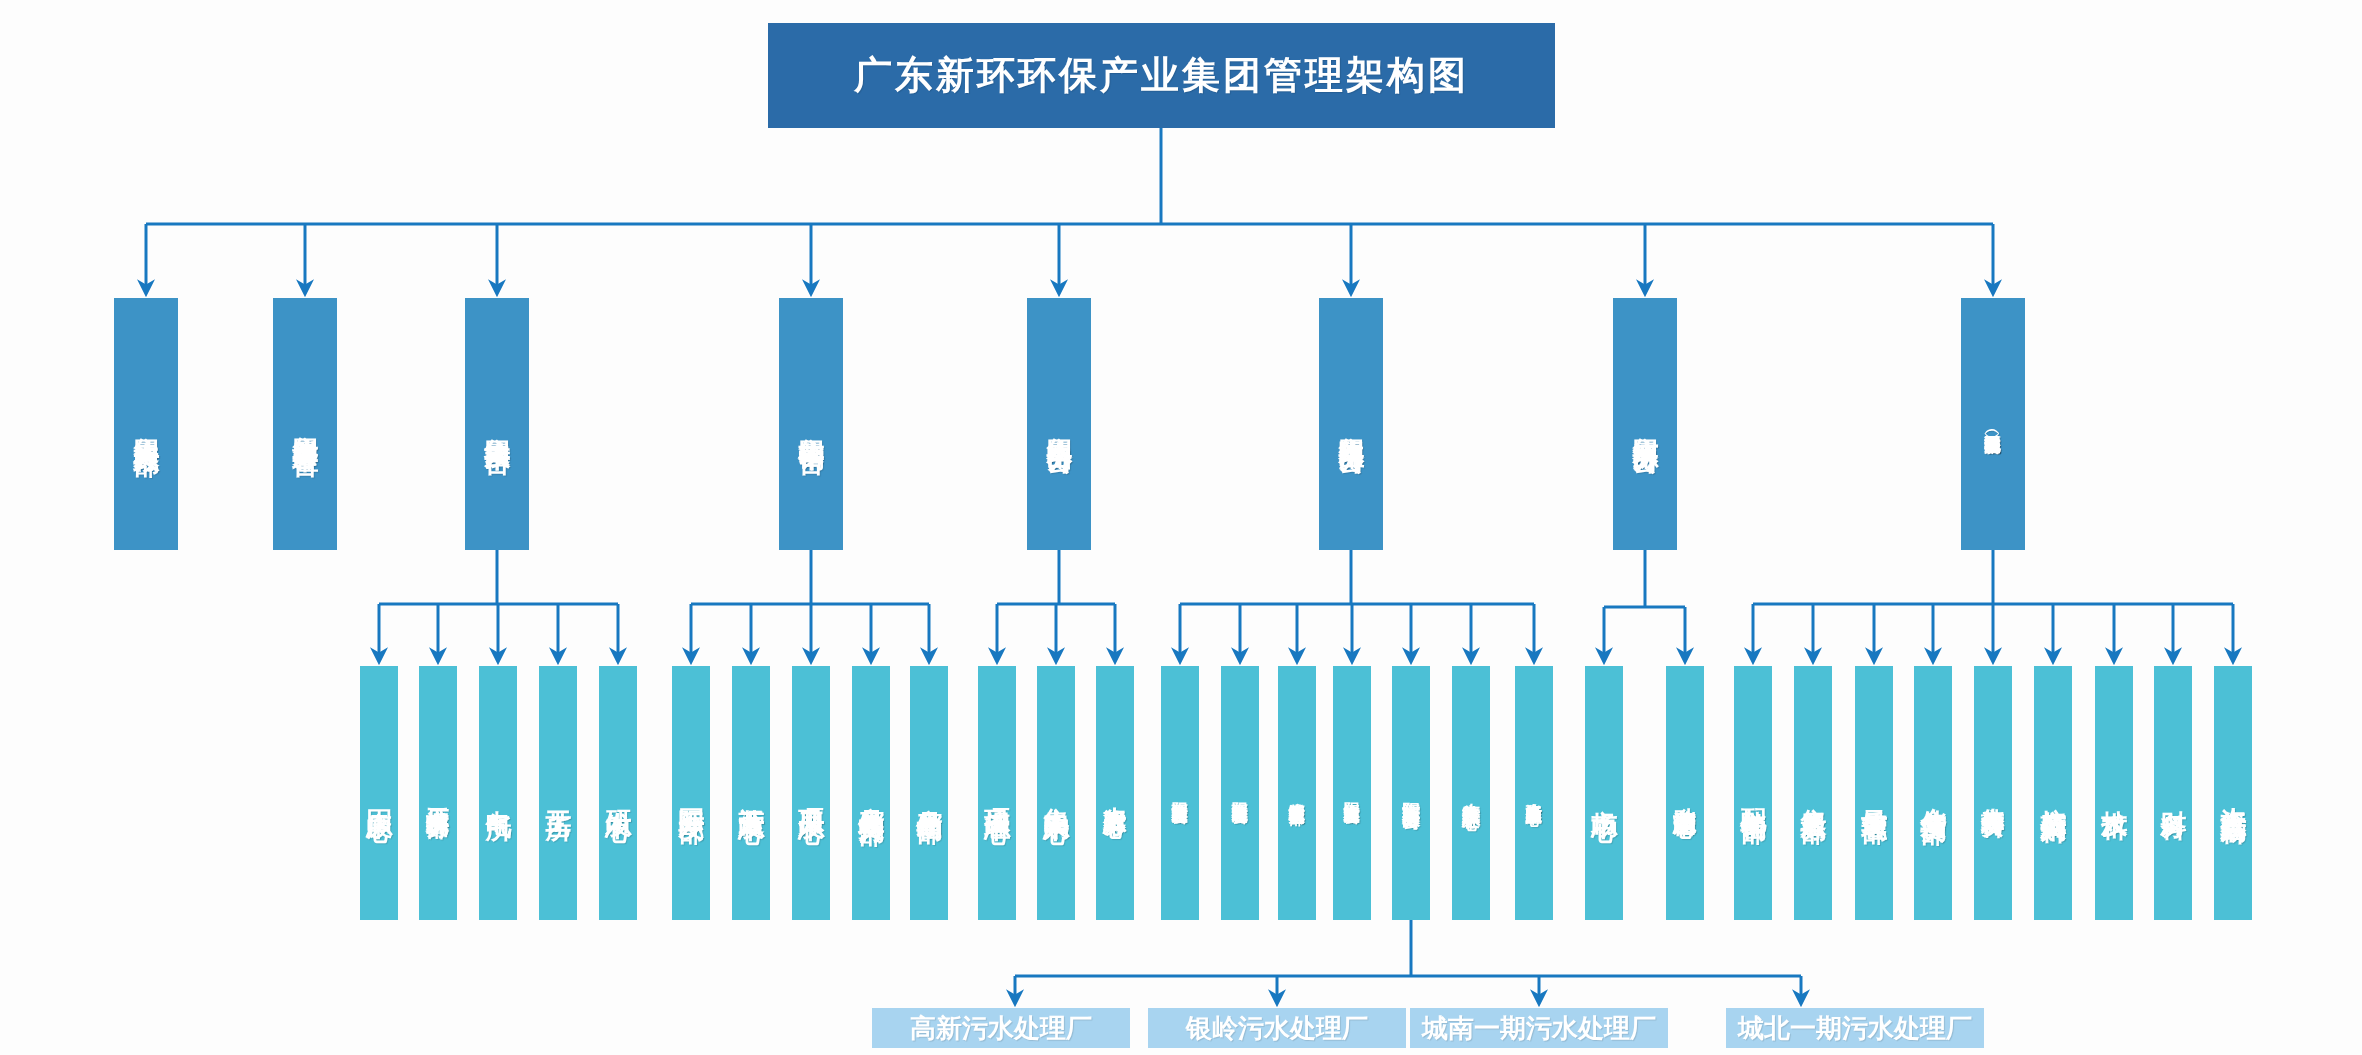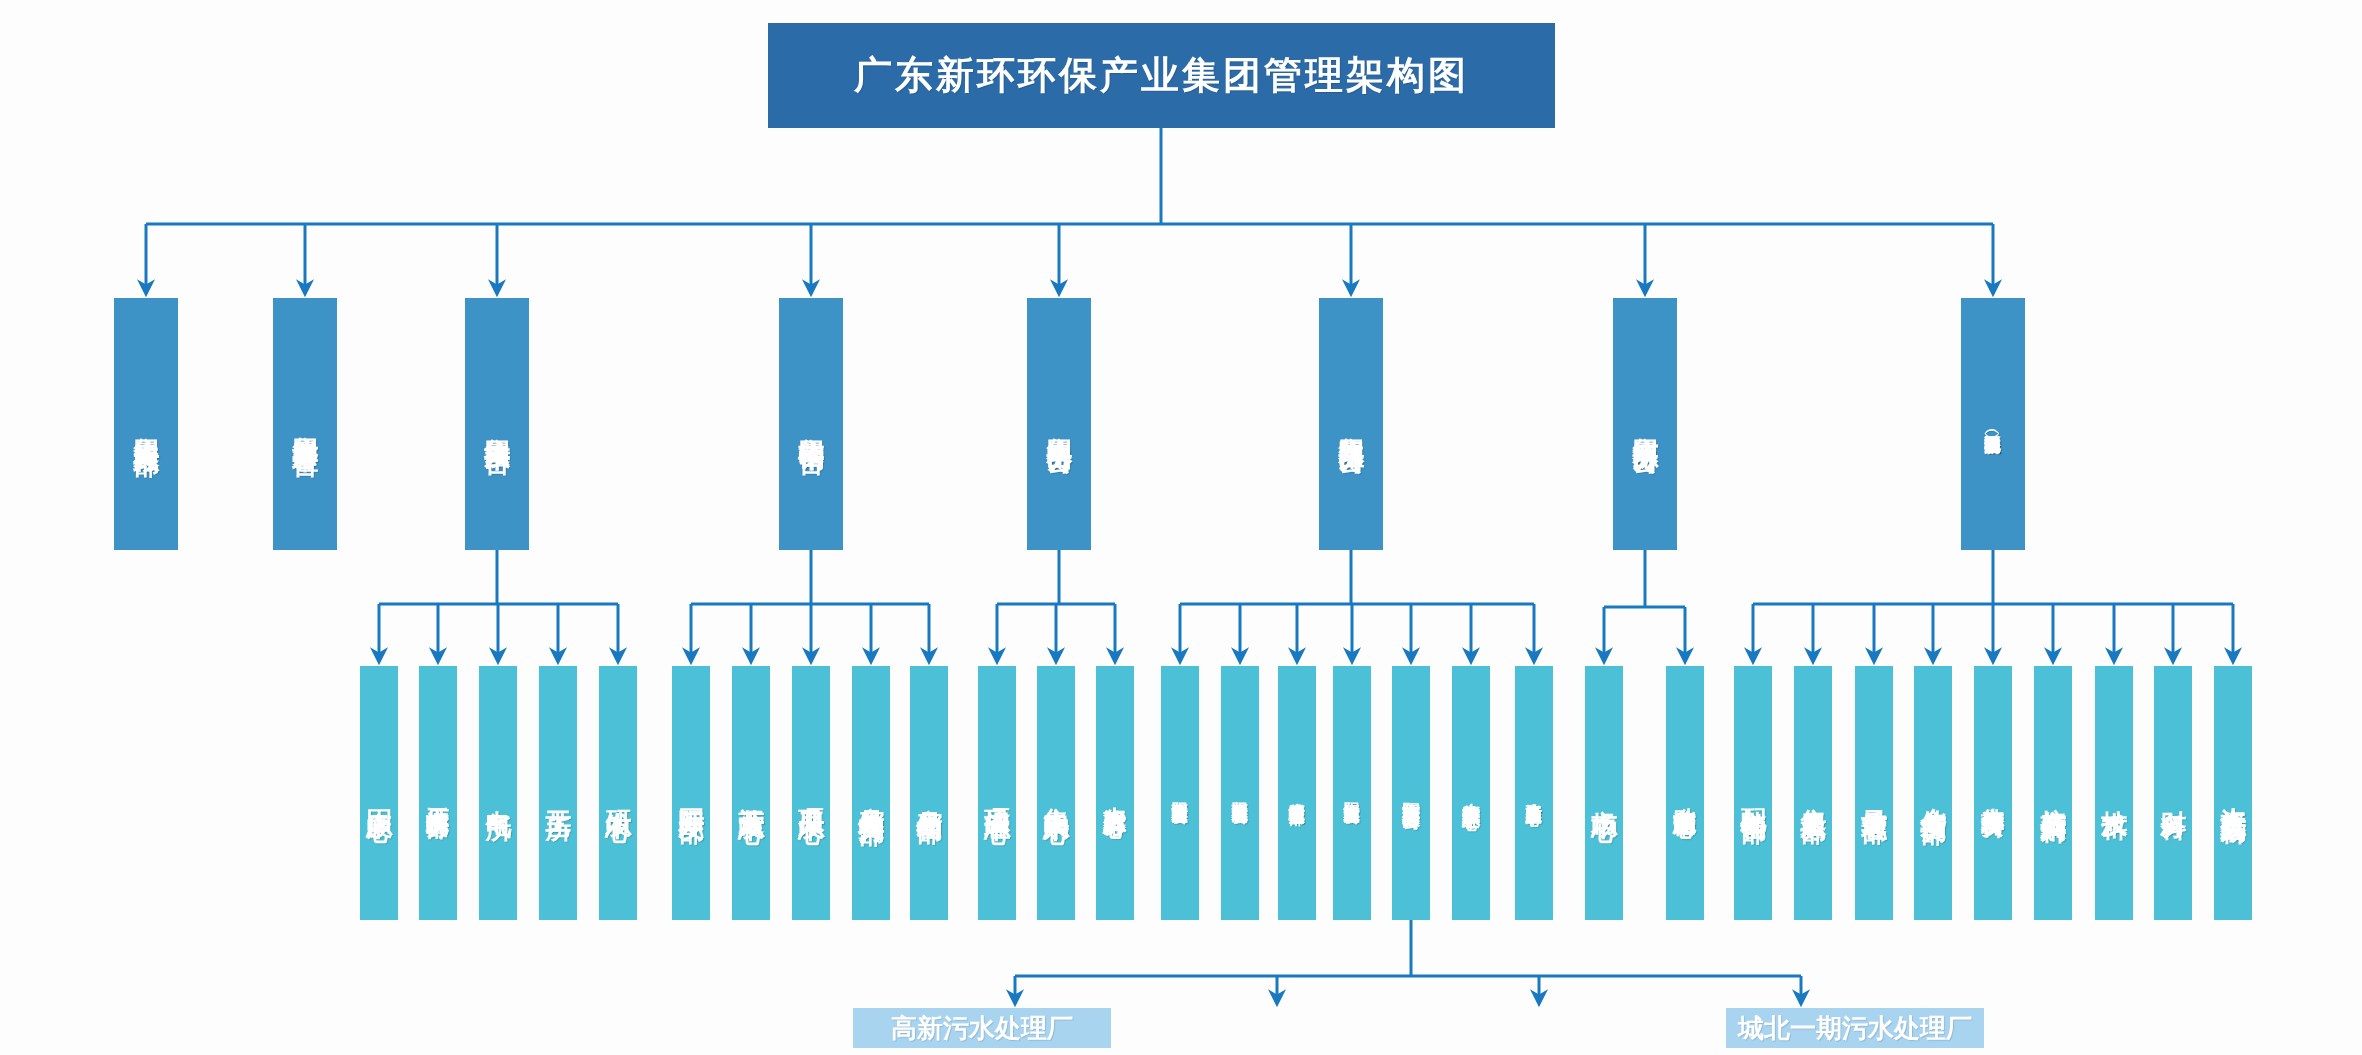--- a/index.html
+++ b/index.html
@@ -240,20 +240,26 @@
   <div class="box l3" style="left:2095px">
     <span class="v">技术科</span>
   </div>
   <div class="box l3" style="left:2154px">
     <span class="v">财务科</span>
   </div>
   <div class="box l3" style="left:2214px">
     <span class="v">人资行政后勤科</span>
   </div>
 
-  <div class="box l4" style="left:853px">
+  <div class="box l4" style="left:872px">
     <span>高新污水处理厂</span>
+  </div>
+  <div class="box l4" style="left:1148px">
+    <span>银岭污水处理厂</span>
+  </div>
+  <div class="box l4" style="left:1410px">
+    <span>城南一期污水处理厂</span>
   </div>
   <div class="box l4" style="left:1726px">
     <span>城北一期污水处理厂</span>
   </div>
 
 </div>
 
 </body></html>

